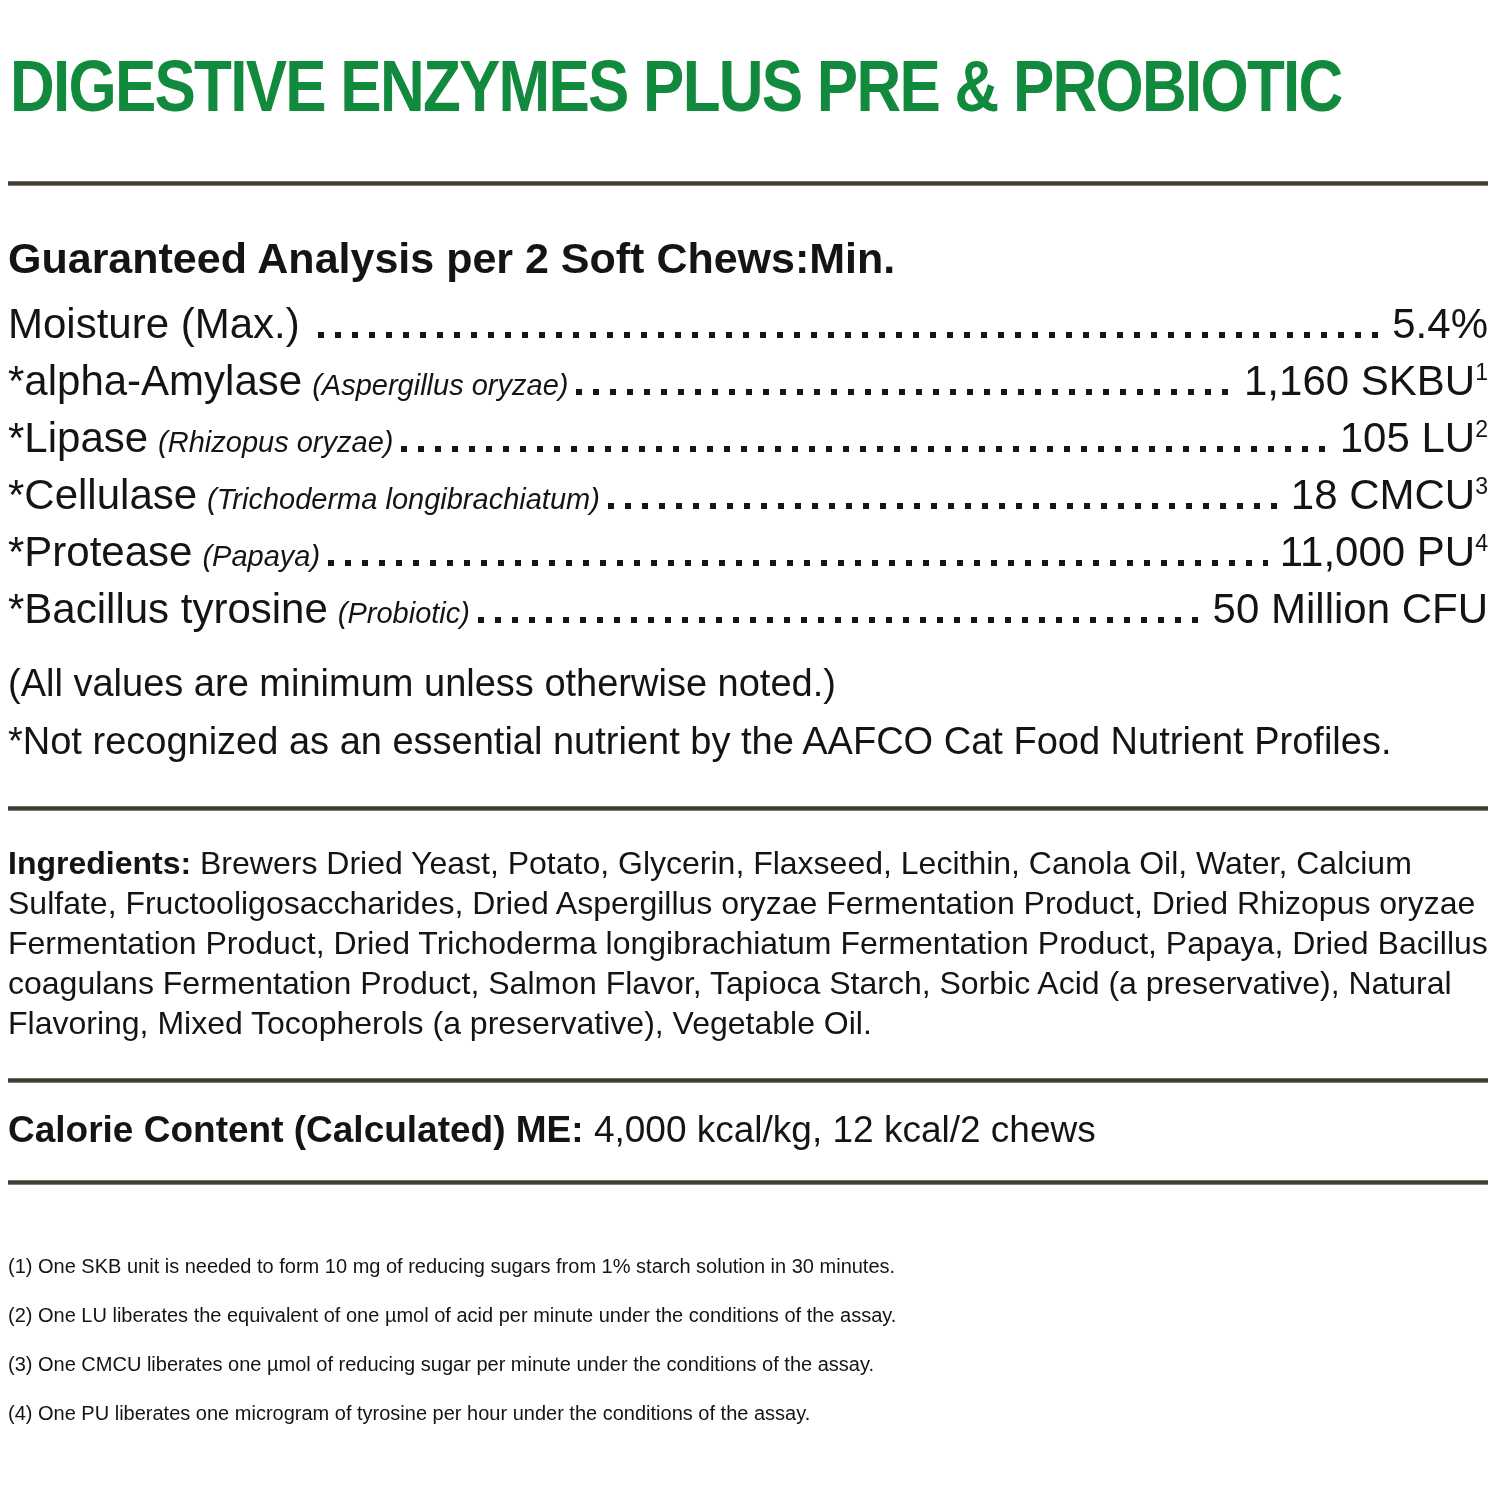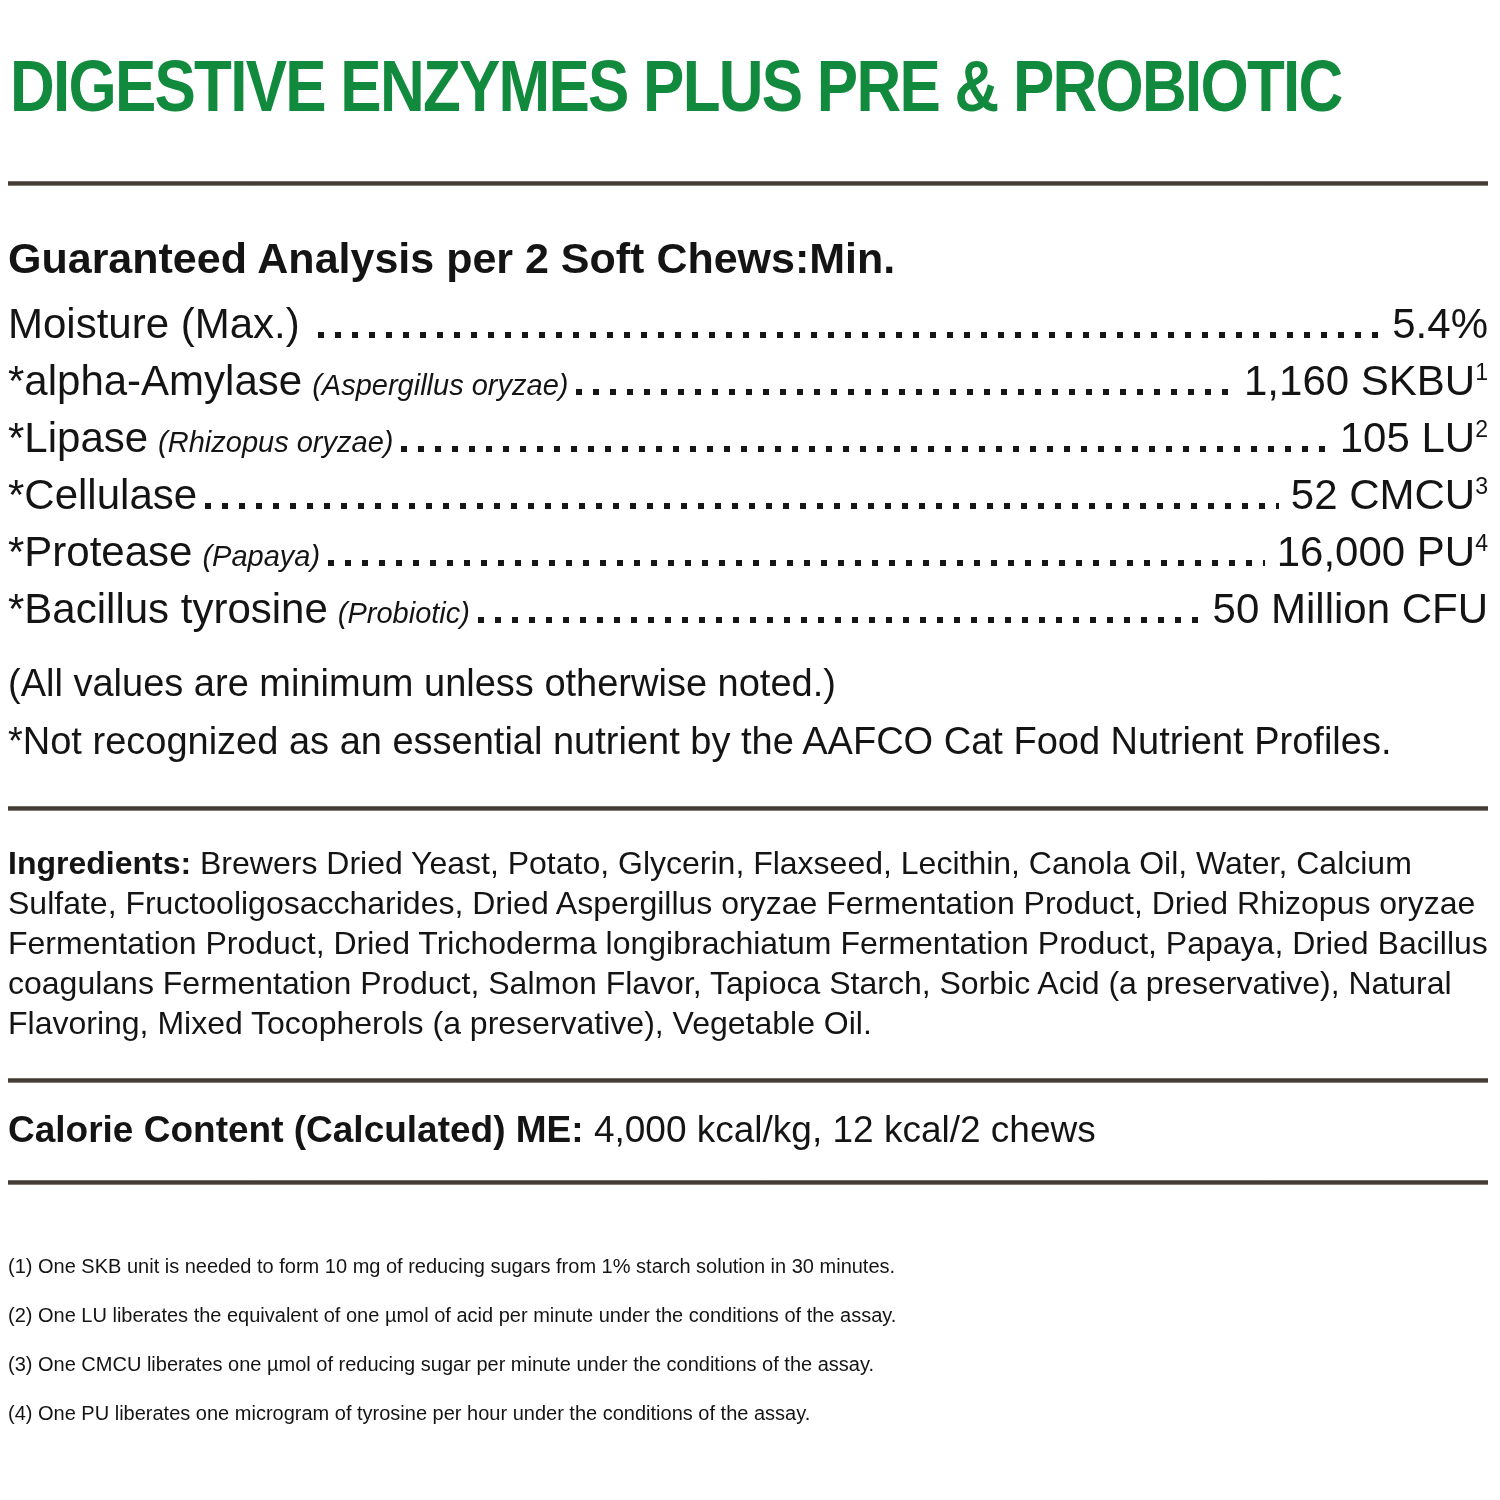--- a/index.html
+++ b/index.html
@@ -128,29 +128,30 @@
 
     <div class="ga-row">
       <span class="nm">*Lipase</span>
       <span class="sp">(Rhizopus oryzae)</span>
       <span class="leader"></span>
       <span class="val"><span>105 LU</span><sup>2</sup></span>
     </div>
 
     <div class="ga-row">
       <span class="nm">*Cellulase</span>
+      <span class="sp">(Trichoderma longibrachiatum)</span>
       <span class="leader"></span>
-      <span class="val"><span>52 CMCU</span><sup>3</sup></span>
+      <span class="val"><span>18 CMCU</span><sup>3</sup></span>
     </div>
 
     <div class="ga-row">
       <span class="nm">*Protease</span>
       <span class="sp">(Papaya)</span>
       <span class="leader"></span>
-      <span class="val"><span>16,000 PU</span><sup>4</sup></span>
+      <span class="val"><span>11,000 PU</span><sup>4</sup></span>
     </div>
 
     <div class="ga-row">
       <span class="nm">*Bacillus tyrosine</span>
       <span class="sp">(Probiotic)</span>
       <span class="leader"></span>
       <span class="val"><span>50 Million CFU</span><sup></sup></span>
     </div>
 
   </div>

